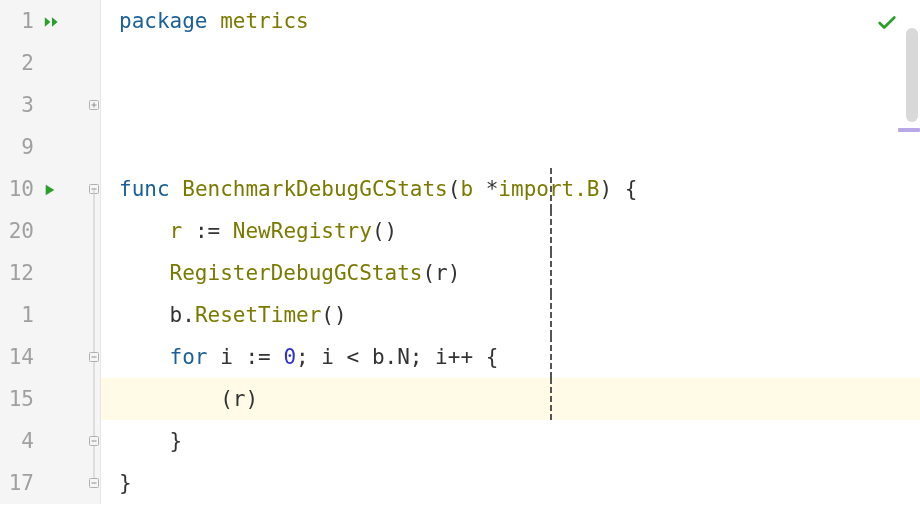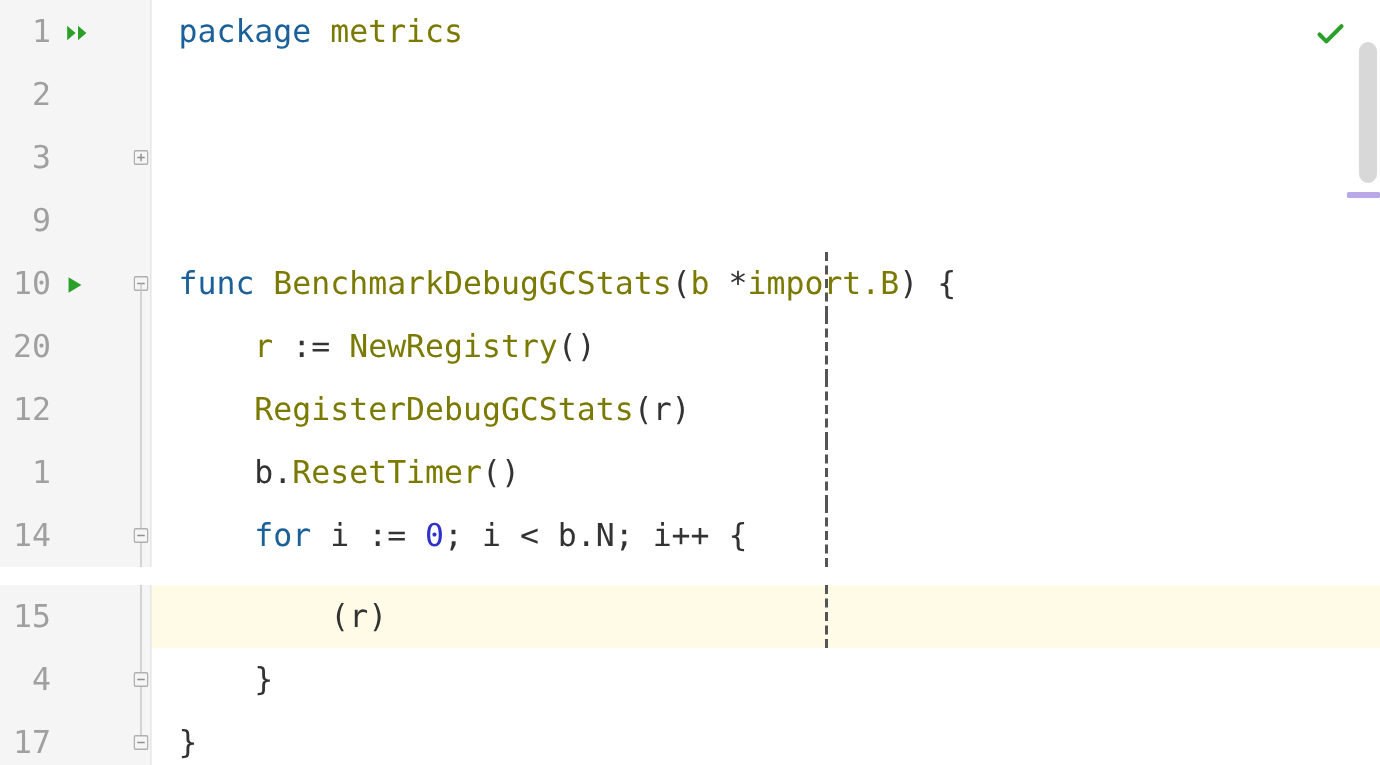--- a/index.html
+++ b/index.html
@@ -16,21 +16,21 @@
     --hl-box:#e8e4f8;
     --green:#2aa02a;
     --mono:"Menlo","Consolas",monospace;
     --lh:42px;
     --fs:21px;
     --col-guide:#555;
   }
   html,body{margin:0;padding:0;height:100%;background:var(--bg);font-family:var(--mono);font-size:var(--fs);line-height:var(--lh);}
   .editor{position:relative;width:920px;height:510px;overflow:hidden;background:var(--bg);}
   .row{position:relative;height:var(--lh);display:flex;align-items:stretch;}
-  .row.hl{background:var(--hl-line);margin-top:12px;}
+  .row.hl{background:var(--hl-line);}
   .gutter{flex:0 0 100px;display:flex;align-items:center;background:var(--gutter-bg);border-right:1px solid var(--gutter-border);position:relative;}
   .ln{width:34px;text-align:right;color:var(--ln);padding-right:4px;}
   .icons{flex:1;display:flex;align-items:center;justify-content:flex-start;padding-left:6px;gap:4px;position:relative;height:100%;}
   .fold-col{width:12px;display:flex;align-items:center;justify-content:center;position:relative;height:100%;}
   .fold-icon{width:10px;height:10px;display:flex;align-items:center;justify-content:center;}
   .fold-icon svg{width:10px;height:10px;}
   .fold-line{position:absolute;left:50%;transform:translateX(-50%);width:1px;background:#c8c8c8;}
   .code{flex:1;position:relative;white-space:pre;padding-left:18px;display:flex;align-items:center;color:var(--txt);text-align:center;}
   .kw{color:var(--kw);}
   .ident{color:var(--ident);}

